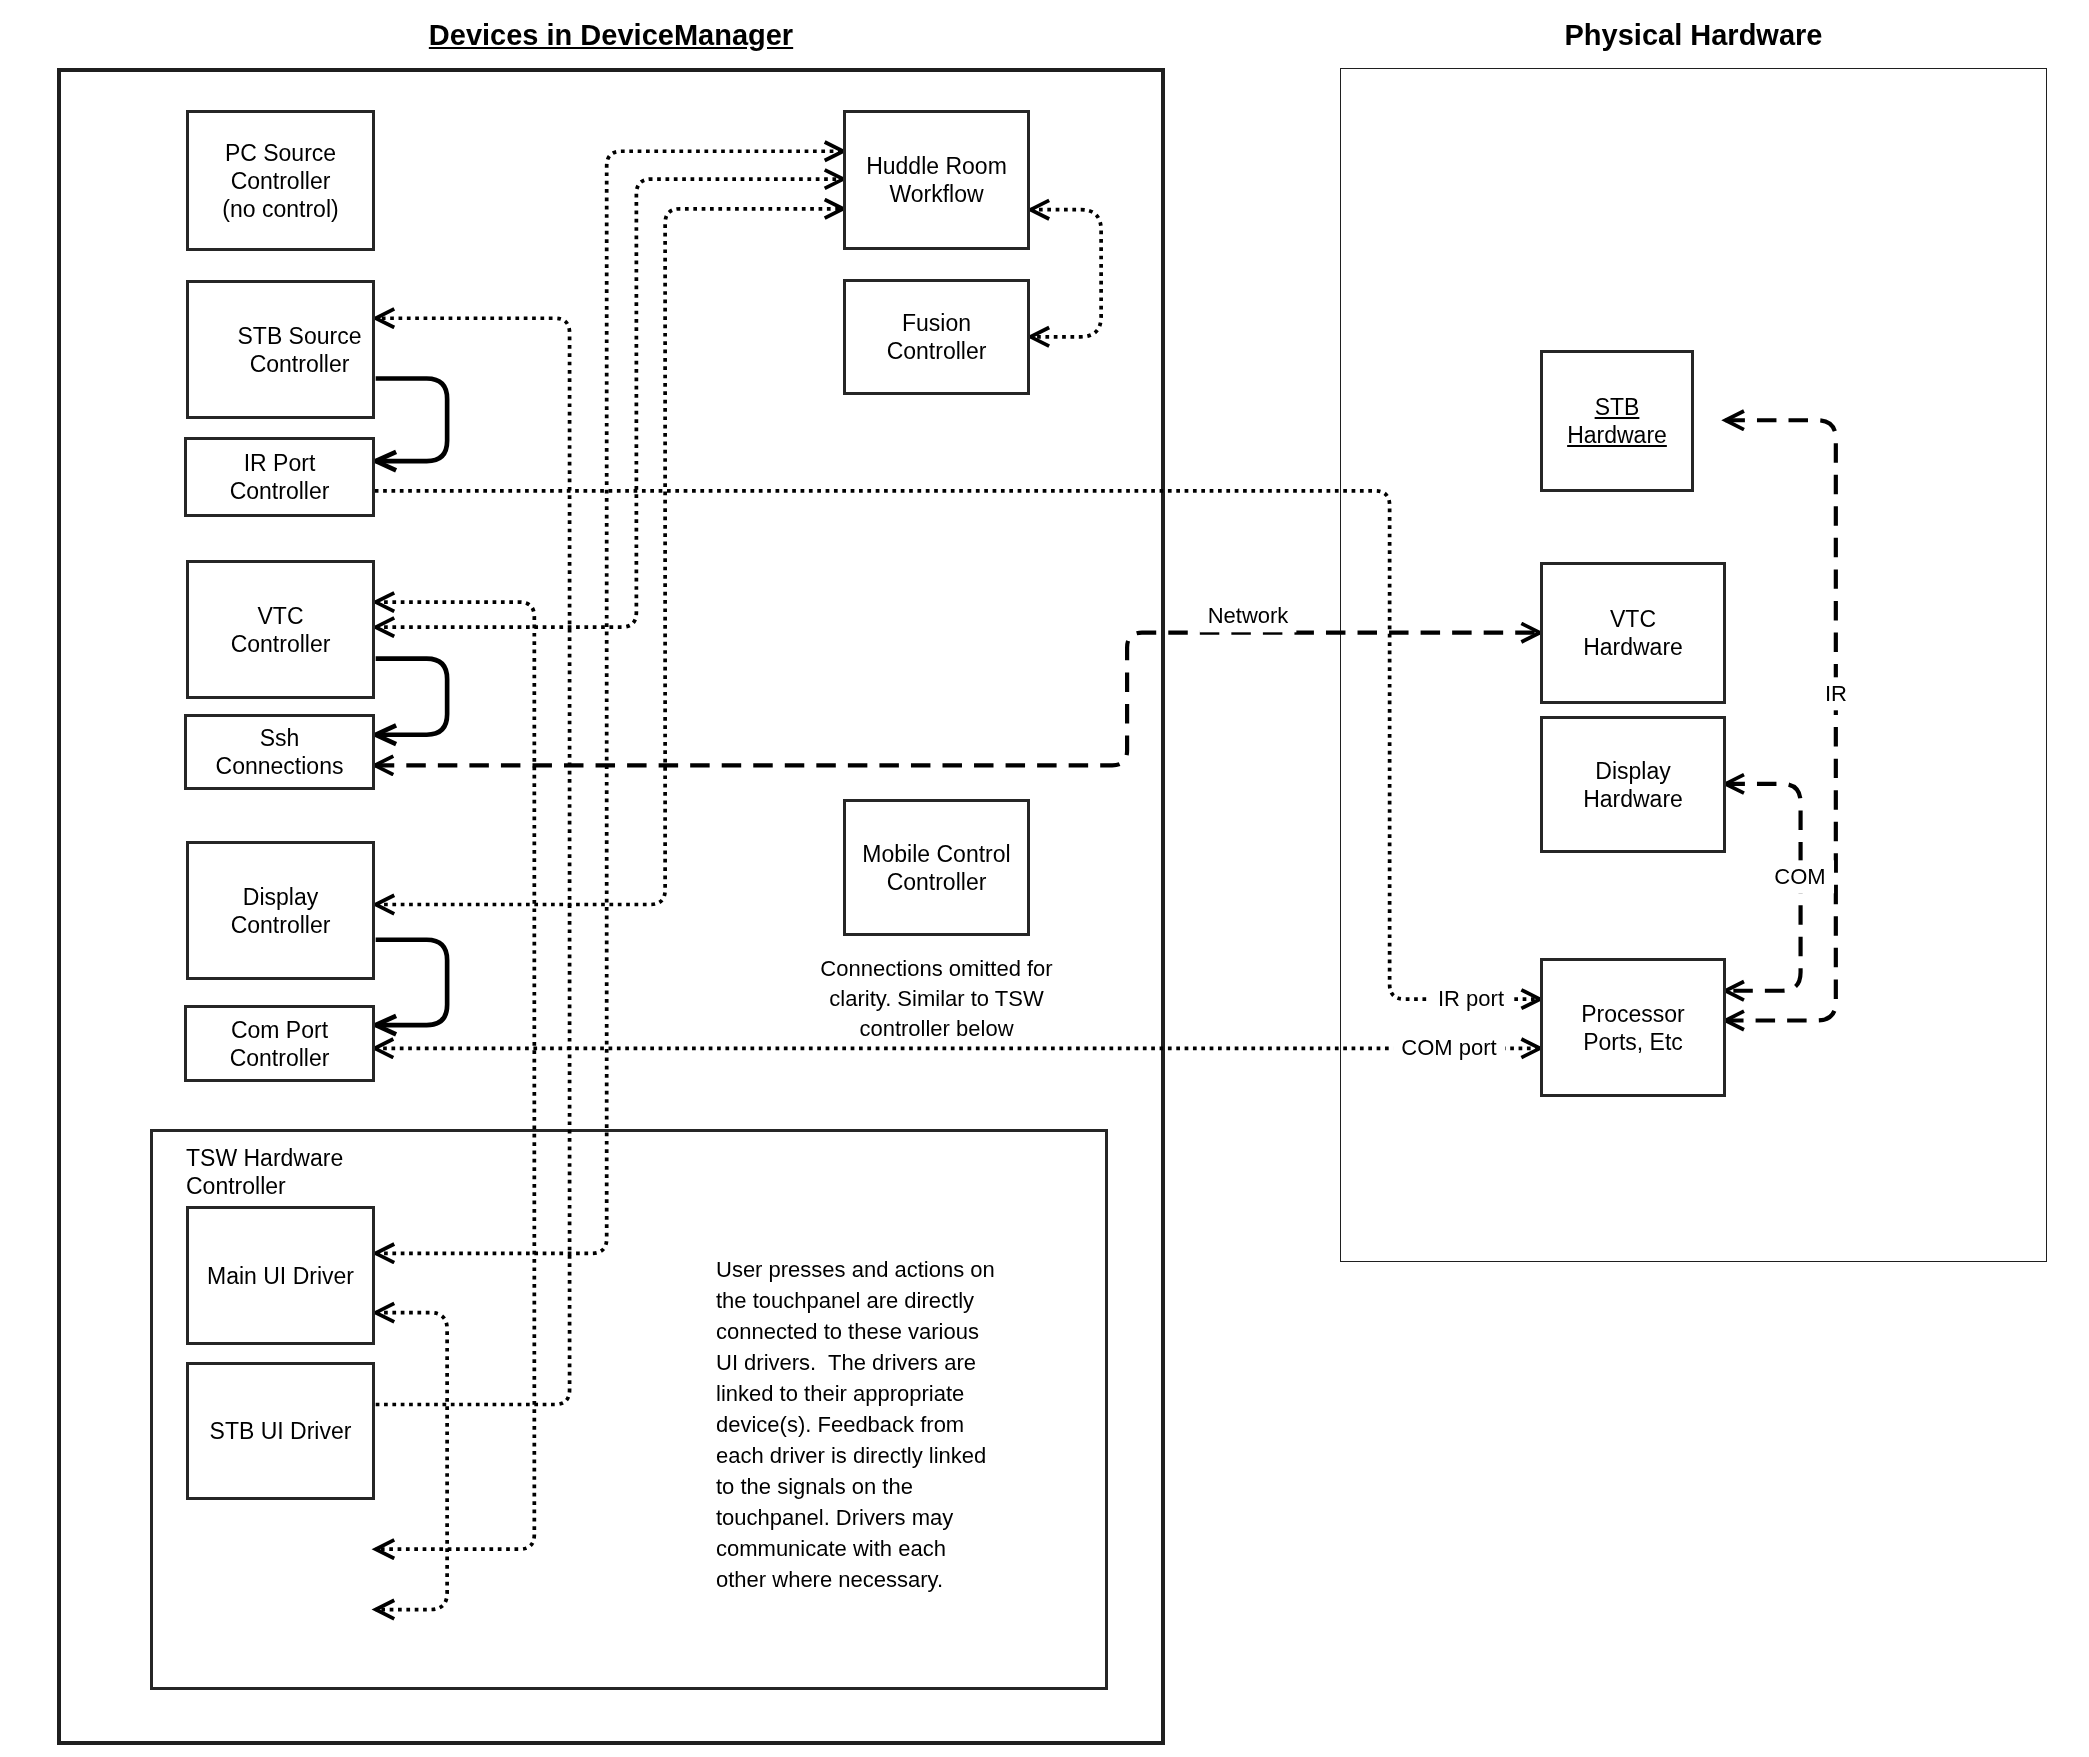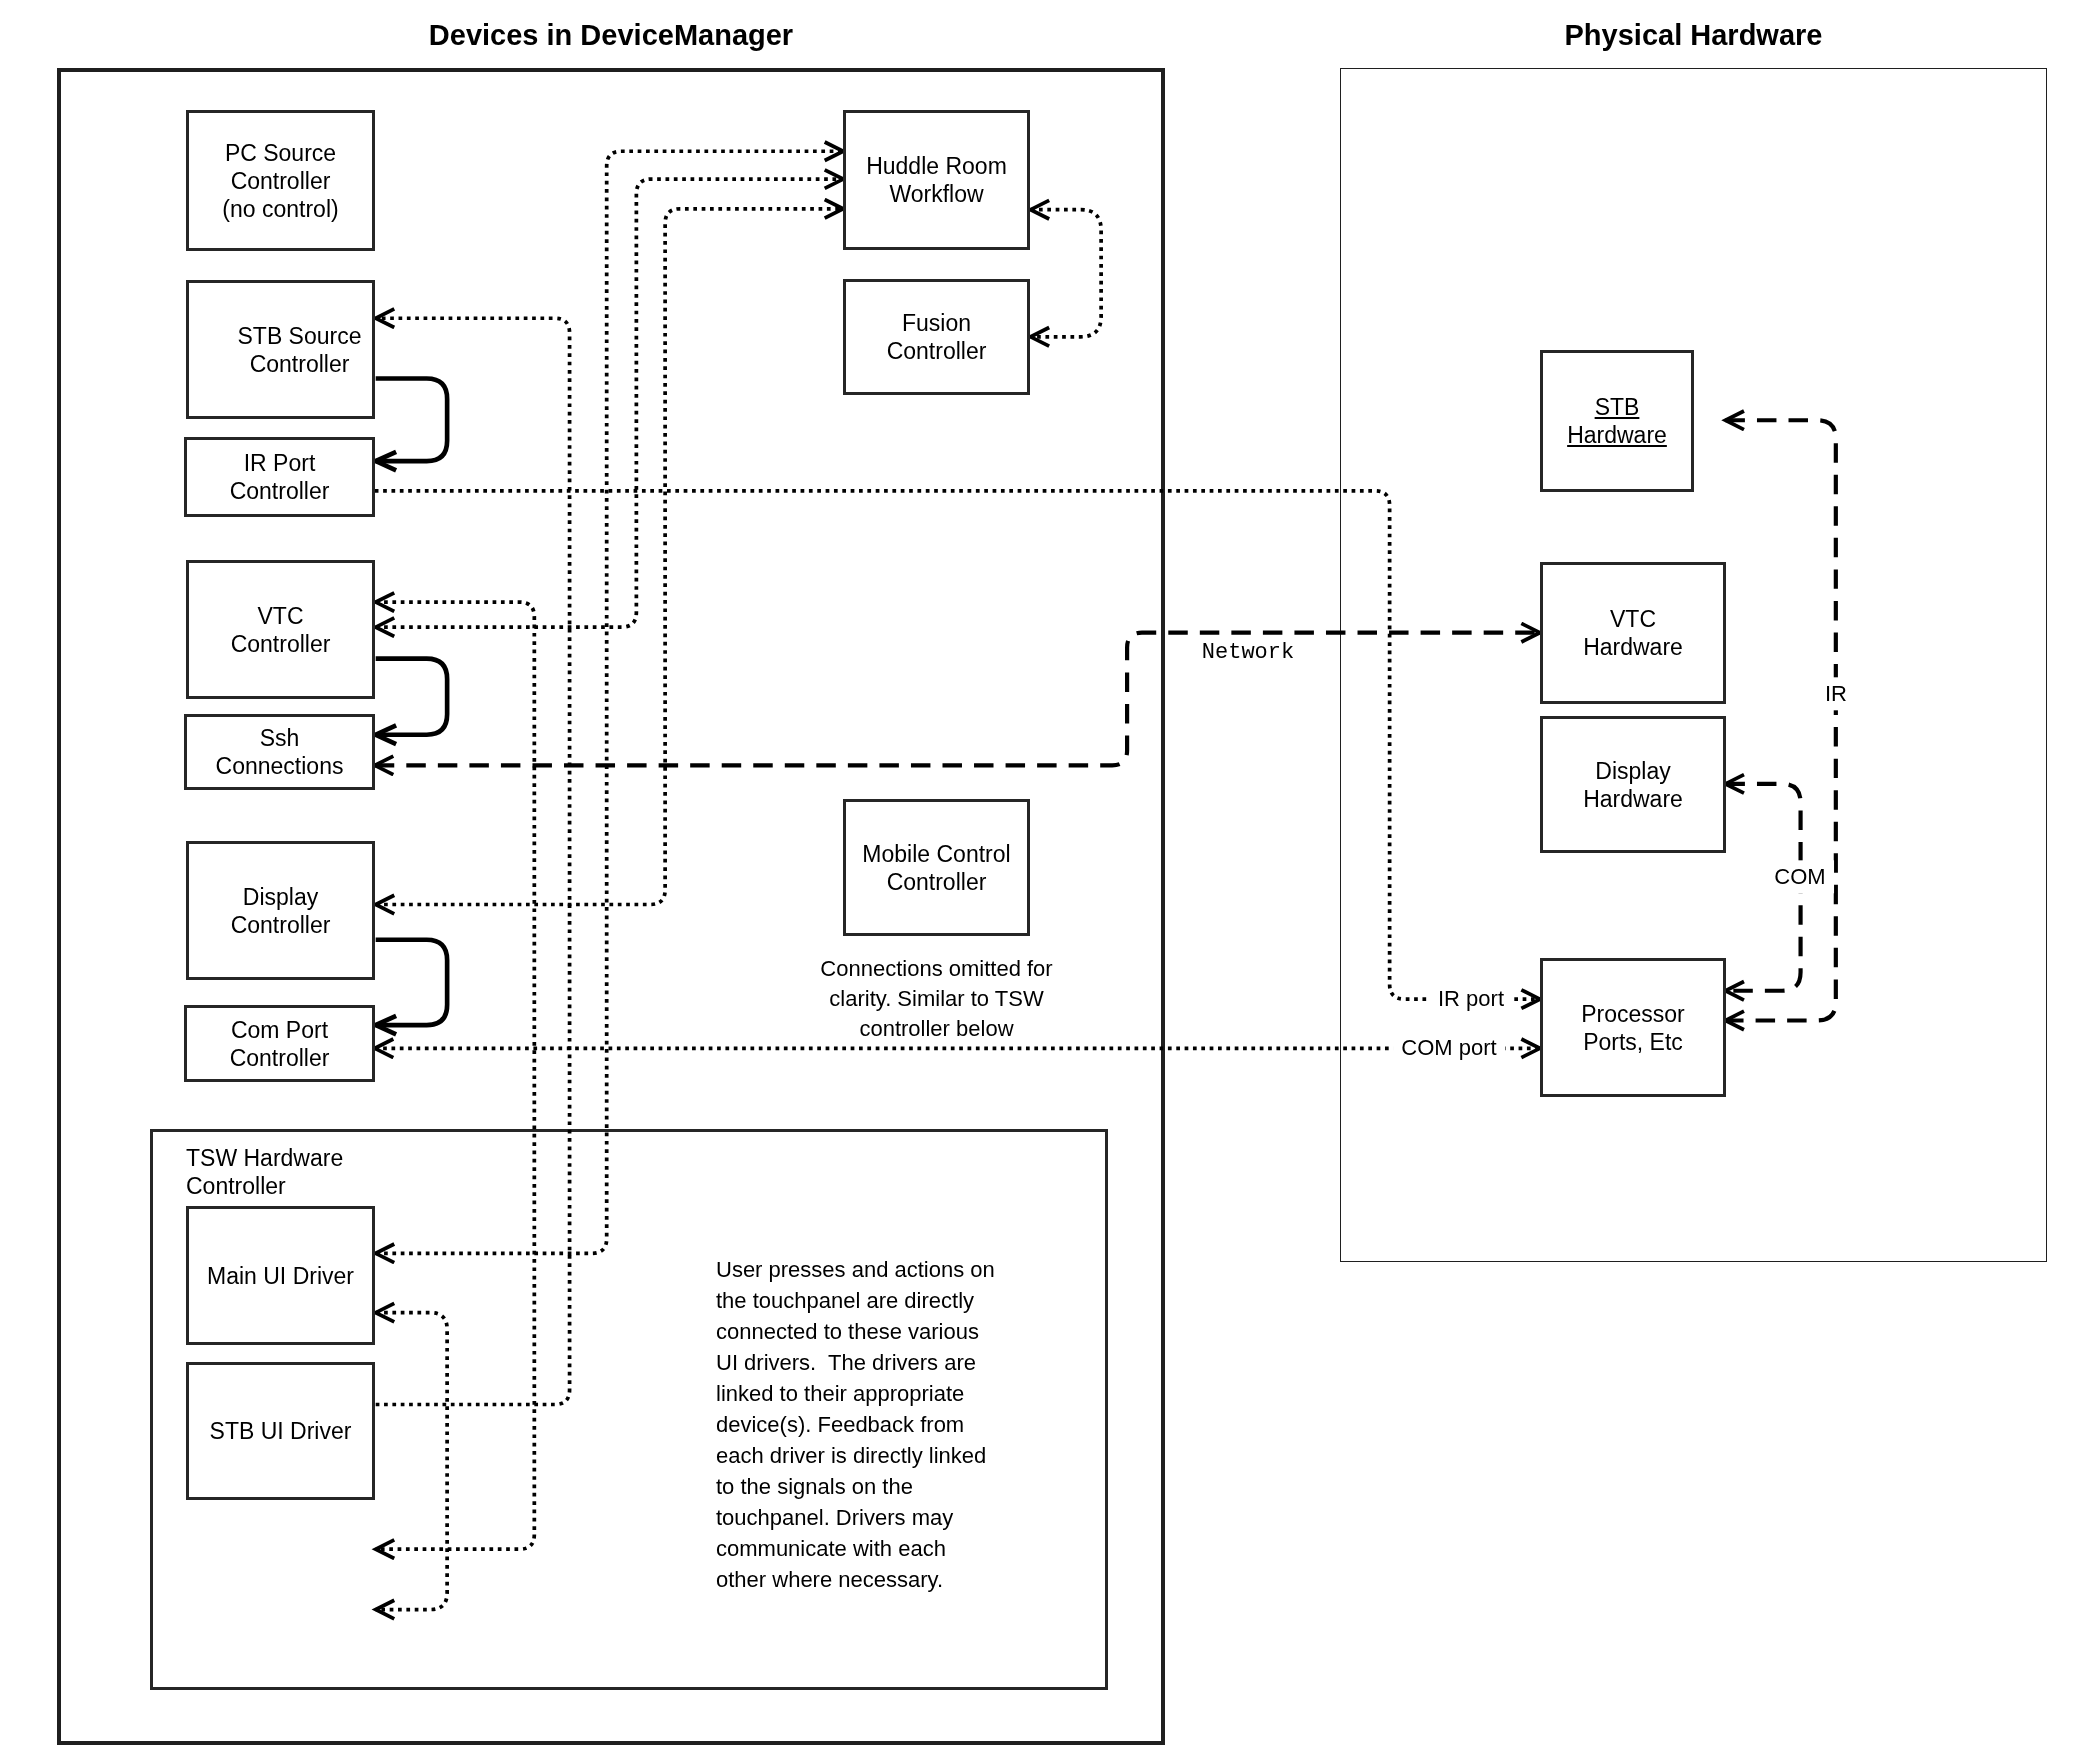--- a/index.html
+++ b/index.html
@@ -3,21 +3,21 @@
 <meta charset="utf-8">
 <style>
   html,body{margin:0;padding:0;background:#ffffff;}
   #canvas{position:relative;width:2090px;height:1758px;background:#ffffff;
           font-family:"Liberation Sans",sans-serif;color:#000;overflow:hidden;}
   .container{position:absolute;box-sizing:border-box;background:transparent;z-index:0;}
   #left-container{left:57px;top:68px;width:1108px;height:1677px;border:4.6px solid #1f1f1f;}
   #right-container{left:1340px;top:68px;width:707px;height:1194px;border:1.9px solid #1f1f1f;}
   #tsw-container{left:150px;top:1129px;width:958px;height:561px;border:3.7px solid #262626;z-index:0;}
   .diagram-title{position:absolute;top:18.6px;font-size:29px;font-weight:bold;text-align:center;z-index:3;}
-  #left-title{left:57px;width:1108px;}
+  #left-title{left:57px;width:1108px;text-decoration:underline;}
   #right-title{left:1340px;width:707px;}
   svg#wires{position:absolute;left:0;top:0;z-index:1;}
   .box{position:absolute;box-sizing:border-box;border:3.7px solid #262626;background:#ffffff;
        display:flex;align-items:center;justify-content:center;text-align:center;
        font-size:23px;line-height:28px;white-space:pre-line;z-index:2;}
   .line-label{position:absolute;transform:translate(-50%,-50%);background:#ffffff;
        font-size:22px;line-height:26px;padding:3.7px 8.3px;white-space:nowrap;z-index:3;}
   #tsw-label{position:absolute;left:186px;top:1144px;font-size:23px;line-height:28px;
        text-align:left;white-space:pre-line;z-index:2;}
   #mobile-note{position:absolute;left:751px;top:954px;width:371px;text-align:center;
@@ -103,21 +103,21 @@
 
   <div class="box" style="left:1540px;top:350px;width:154px;height:142px;text-decoration:underline;">STB
 Hardware</div>
   <div class="box" style="left:1540px;top:562px;width:186px;height:142px;">VTC
 Hardware</div>
   <div class="box" style="left:1540px;top:716px;width:186px;height:137px;">Display
 Hardware</div>
   <div class="box" style="left:1540px;top:958px;width:186px;height:139px;">Processor
 Ports, Etc</div>
 
-  <div class="line-label" style="left:1248px;top:653px;font-family:Liberation Mono, monospace;">Network</div>
+  <div class="line-label" style="left:1248px;top:616px;">Network</div>
   <div class="line-label" style="left:1836px;top:694px;">IR</div>
   <div class="line-label" style="left:1800px;top:877px;">COM</div>
   <div class="line-label" style="left:1471px;top:999px;">IR port</div>
   <div class="line-label" style="left:1449px;top:1048px;">COM port</div>
 
   <div id="mobile-note">Connections omitted for
 clarity. Similar to TSW
 controller below</div>
   <div id="tsw-note">User presses and actions on
 the touchpanel are directly

